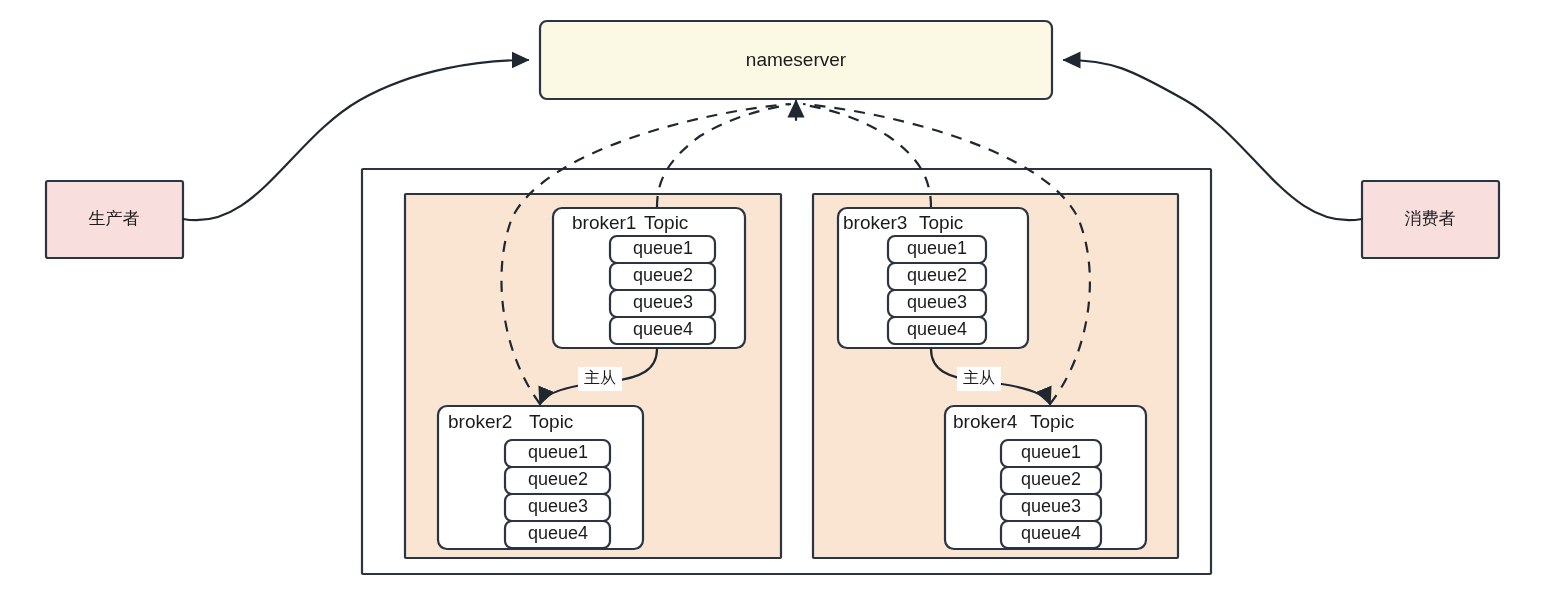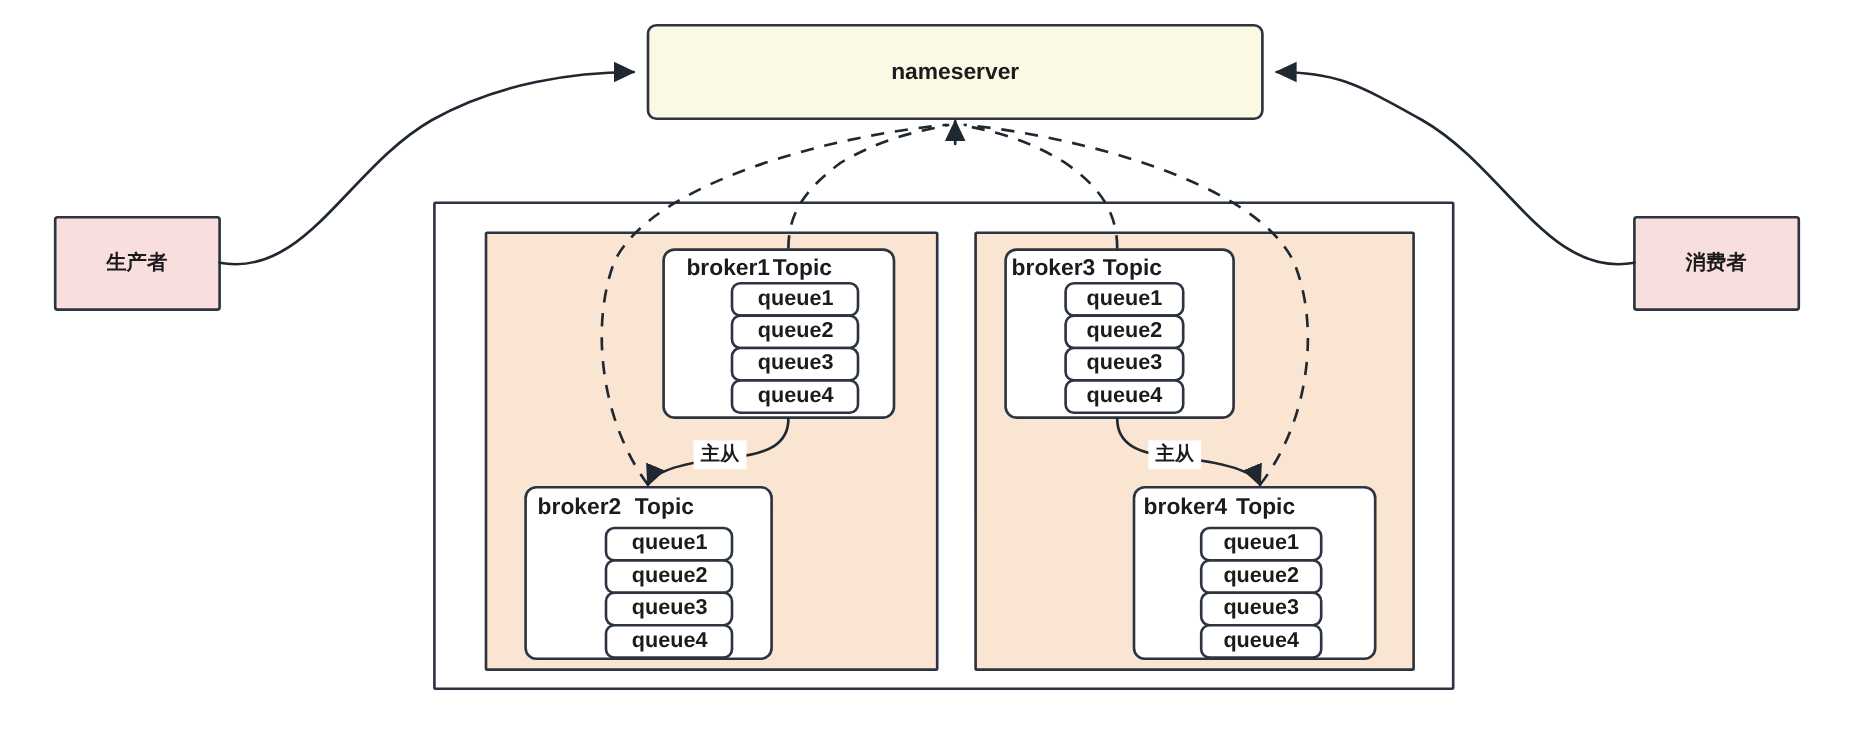--- a/index.html
+++ b/index.html
@@ -10,21 +10,20 @@
   body {
     width: 1545px;
     height: 609px;
     font-family: "Liberation Sans", "DejaVu Sans", sans-serif;
     overflow: hidden;
   }
   #diagram-root {
     position: relative;
     width: 1545px;
     height: 609px;
-    font-weight: bold;
   }
   svg#diagram {
     display: block;
     width: 1545px;
     height: 609px;
   }
   .node-rect {
     stroke: #2b3440;
     stroke-width: 2.2;
   }

